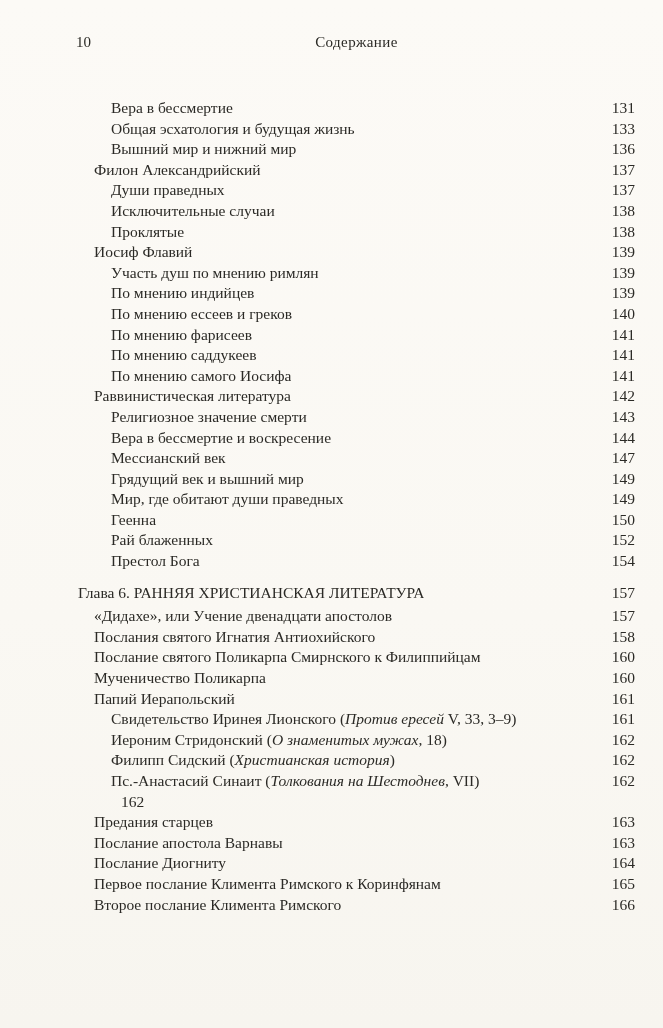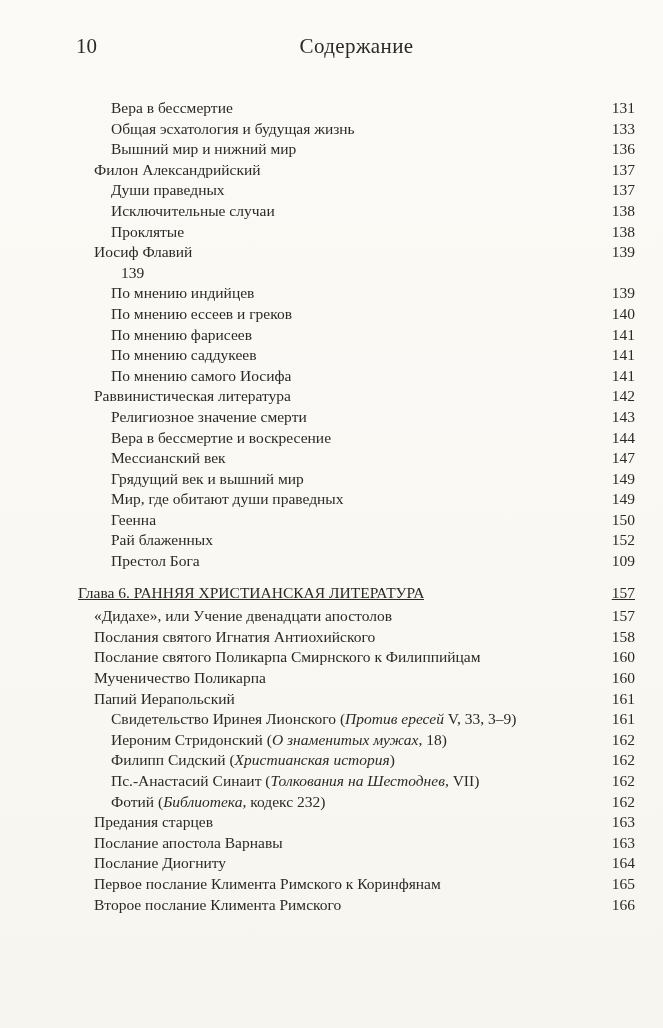--- a/index.html
+++ b/index.html
@@ -7,31 +7,31 @@
   .page{
     position:relative;
     width:663px;height:1028px;
     background:linear-gradient(180deg,#fcfaf6 0%,#faf8f3 60%,#f7f5ef 100%);
     box-sizing:border-box;
     padding:34px 28px 0 78px;
     font-family:"Liberation Serif","DejaVu Serif",serif;
     color:#2b2a26;
     overflow:hidden;
   }
-  .page-header{position:relative;height:22px;font-size:21px;}
+  .page-header{position:relative;height:22px;font-size:15px;}
   .page-number{position:absolute;left:-2px;top:0;}
   .header-title{text-align:center;letter-spacing:0.4px;}
   .toc{margin-top:42px;}
   .toc-row{
     display:flex;justify-content:space-between;align-items:baseline;
     font-size:15.5px;line-height:20.6px;white-space:nowrap;
   }
   .toc-row.indent-1{padding-left:16px;}
   .toc-row.indent-2{padding-left:33px;}
-  .toc-row.chapter{margin-top:11px;margin-bottom:3px;text-decoration:underline;}
+  .toc-row.chapter{margin-top:11px;margin-bottom:3px;}
   .toc-title{overflow:hidden;}
   .toc-title i{}
   .toc-page{margin-left:10px;}
 </style>
 </head>
 <body>
 
 <div class="page">
   <div class="page-header">
     <span class="page-number">10</span>
@@ -64,20 +64,21 @@
       </div>
       <div class="toc-row indent-2">
         <span class="toc-title">Проклятые</span>
         <span class="toc-page">138</span>
       </div>
       <div class="toc-row indent-1">
         <span class="toc-title">Иосиф Флавий</span>
         <span class="toc-page">139</span>
       </div>
       <div class="toc-row indent-2">
+        <span class="toc-title">Участь душ по мнению римлян</span>
         <span class="toc-page">139</span>
       </div>
       <div class="toc-row indent-2">
         <span class="toc-title">По мнению индийцев</span>
         <span class="toc-page">139</span>
       </div>
       <div class="toc-row indent-2">
         <span class="toc-title">По мнению ессеев и греков</span>
         <span class="toc-page">140</span>
       </div>
@@ -120,21 +121,21 @@
       <div class="toc-row indent-2">
         <span class="toc-title">Геенна</span>
         <span class="toc-page">150</span>
       </div>
       <div class="toc-row indent-2">
         <span class="toc-title">Рай блаженных</span>
         <span class="toc-page">152</span>
       </div>
       <div class="toc-row indent-2">
         <span class="toc-title">Престол Бога</span>
-        <span class="toc-page">109</span>
+        <span class="toc-page">154</span>
       </div>
       <div class="toc-row indent-0 chapter">
         <span class="toc-title">Глава 6. РАННЯЯ ХРИСТИАНСКАЯ ЛИТЕРАТУРА</span>
         <span class="toc-page">157</span>
       </div>
       <div class="toc-row indent-1">
         <span class="toc-title">«Дидахе», или Учение двенадцати апостолов</span>
         <span class="toc-page">157</span>
       </div>
       <div class="toc-row indent-1">
@@ -163,21 +164,20 @@
       </div>
       <div class="toc-row indent-2">
         <span class="toc-title"><span>Филипп Сидский (</span><i>Христианская история</i><span>)</span></span>
         <span class="toc-page">162</span>
       </div>
       <div class="toc-row indent-2">
         <span class="toc-title"><span>Пс.-Анастасий Синаит (</span><i>Толкования на Шестоднев</i><span>, VII)</span></span>
         <span class="toc-page">162</span>
       </div>
       <div class="toc-row indent-2">
-        <span class="toc-title"><span>Фотий (</span><i>Библиотека</i><span>, кодекс 232)</span></span>
         <span class="toc-page">162</span>
       </div>
       <div class="toc-row indent-1">
         <span class="toc-title">Предания старцев</span>
         <span class="toc-page">163</span>
       </div>
       <div class="toc-row indent-1">
         <span class="toc-title">Послание апостола Варнавы</span>
         <span class="toc-page">163</span>
       </div>

